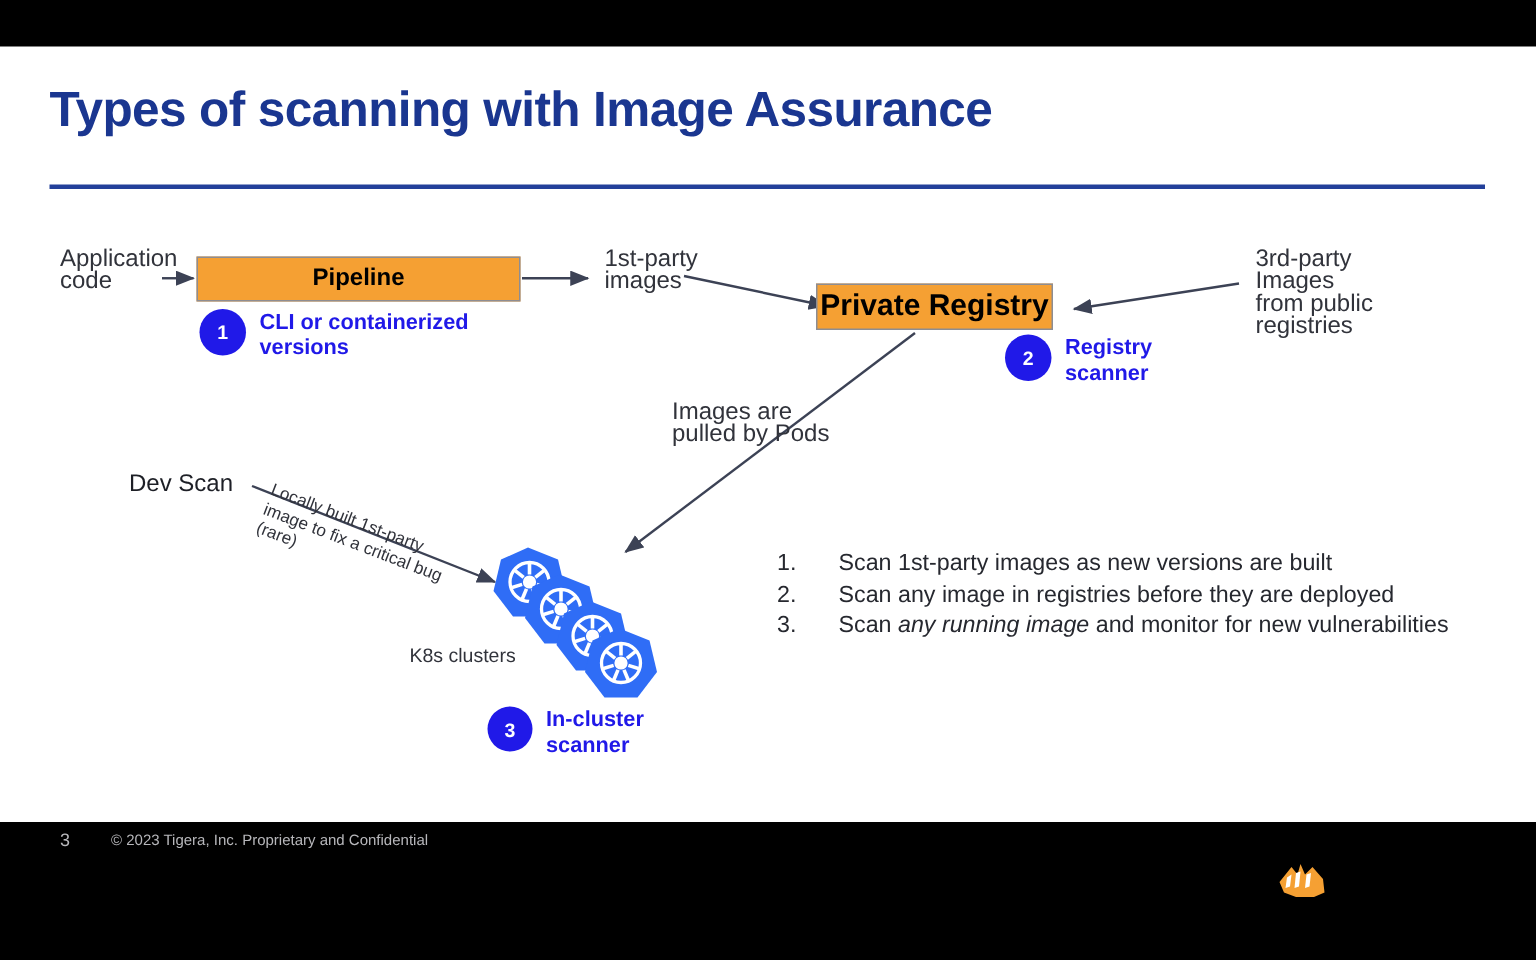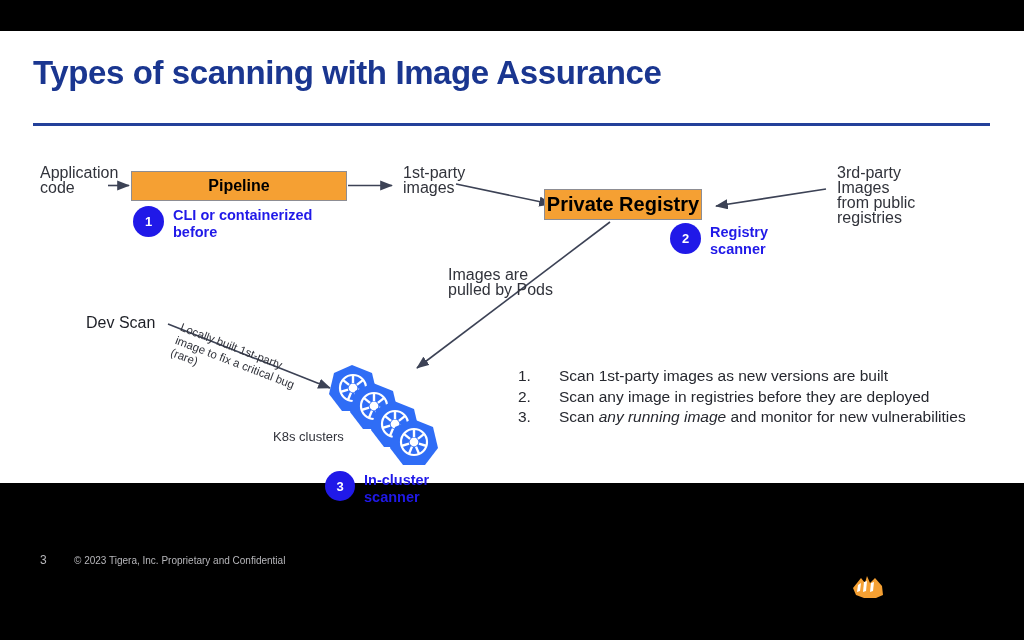--- a/index.html
+++ b/index.html
@@ -33,21 +33,21 @@
     position: absolute;
     left: 0; top: 607px;
     width: 1024px; height: 33px;
     background: #000000;
   }
 
   .slide-canvas {
     position: absolute;
     left: 0; top: 31px;
     width: 1024px;
-    height: 452px;
+    height: 517px;
     background: #ffffff;
   }
 
   
   .slide-title {
     position: absolute;
     left: 33px;
     top: 23px;
     font-size: 33px;
     font-weight: bold;
@@ -340,21 +340,21 @@
               </g>
             </g>
           </g>
         </g>
       </svg>
     </div>
 
     <div class="badge-group" id="badge-1">
       <div class="badge-circle">1</div>
       <div class="badge-label">CLI or containerized
-before</div>
+versions</div>
     </div>
 
     <div class="badge-group" id="badge-2">
       <div class="badge-circle">2</div>
       <div class="badge-label">Registry
 scanner</div>
     </div>
 
     <div class="badge-group" id="badge-3">
       <div class="badge-circle">3</div>

